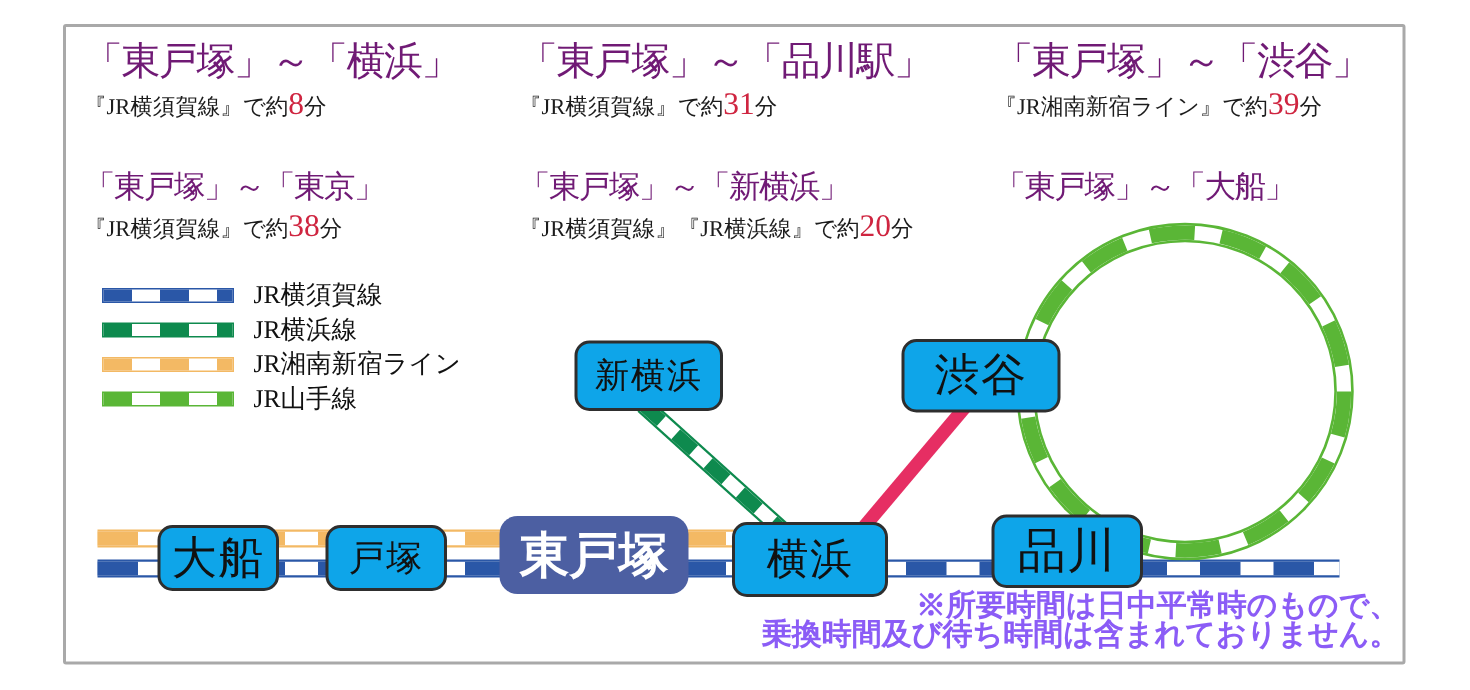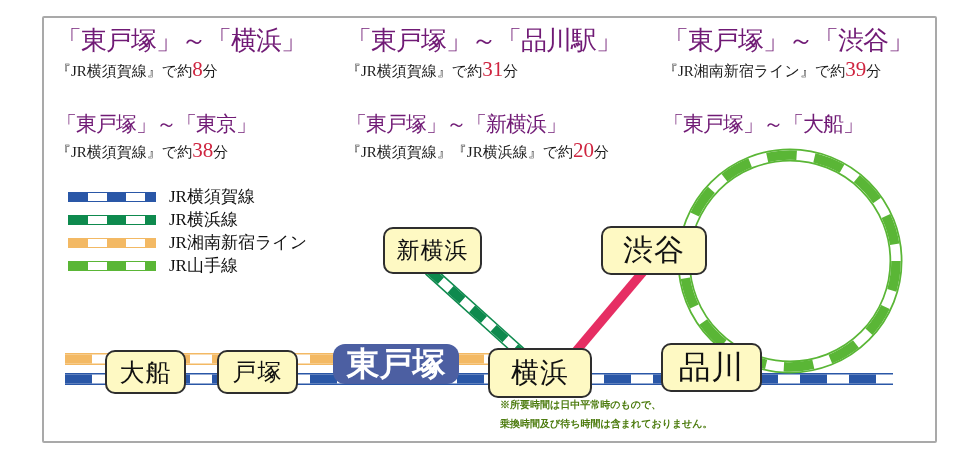--- a/index.html
+++ b/index.html
@@ -27,38 +27,38 @@
   .sw0{border-color:#2a57a7;background:repeating-linear-gradient(90deg,#2a57a7 0 19px,#fff 19px 38px);}
   .sw1{border-color:#f3b964;background:repeating-linear-gradient(90deg,#f3b964 0 19px,#fff 19px 38px);}
   .sw2{border-color:#0e8a4e;background:repeating-linear-gradient(90deg,#0e8a4e 0 19px,#fff 19px 38px);}
   .sw3{border-color:#5ab636;background:repeating-linear-gradient(90deg,#5ab636 0 19px,#fff 19px 38px);}
   .sw4{border:none;height:8px;background:#e62e63;}
   .legend-label{font-size:17px;color:#111;white-space:nowrap;}
   
   svg.map{position:absolute;left:0;top:0;}
   .st{
     position:absolute;display:flex;align-items:center;justify-content:center;
-    background:#fef9c3;border:2px solid #2e2e2e;border-radius:10px;color:#111;
+    background:#0ea5e9;border:2px solid #2e2e2e;border-radius:10px;color:#111;
     white-space:nowrap;letter-spacing:1px;
   }
-  .st-ofuna{left:105px;top:350px;width:77px;height:40px;font-size:25px;}
+  .st-ofuna{left:105px;top:350px;width:77px;height:40px;font-size:30px;}
   .st-totsuka{left:217px;top:350px;width:77px;height:40px;font-size:24px;}
   .st-hito{
-    left:333px;top:344px;width:126px;height:40px;font-size:33px;font-weight:700;
+    left:333px;top:344px;width:126px;height:52px;font-size:33px;font-weight:700;
     background:#4c5fa2;border:none;border-radius:12px;color:#fff;letter-spacing:0;
   }
   .st-yokohama{left:488px;top:348px;width:100px;height:46px;font-size:28px;}
   .st-shinyoko{left:383px;top:227px;width:95px;height:43px;font-size:23px;}
   .st-shibuya{left:601px;top:226px;width:102px;height:45px;font-size:30px;}
   .st-shinagawa{left:661px;top:343px;width:97px;height:45px;font-size:32px;}
   .st-tokyo{left:786px;top:355px;width:79px;height:40px;font-size:24px;}
   
   .note{
-    position:absolute;left:500px;top:395px;width:433px;
-    color:#4d7c0f;font-size:10px;font-weight:700;line-height:19px;white-space:nowrap;
+    position:absolute;left:500px;top:395px;width:433px;text-align:right;
+    color:#8b5cf6;font-size:20px;font-weight:700;line-height:19px;white-space:nowrap;
   }
 </style>
 </head>
 <body>
 
 <div id="canvas">
   <div class="frame"></div>
 
   <div class="route-col col1">
     <div class="route-title">「東戸塚」～「横浜」</div>

